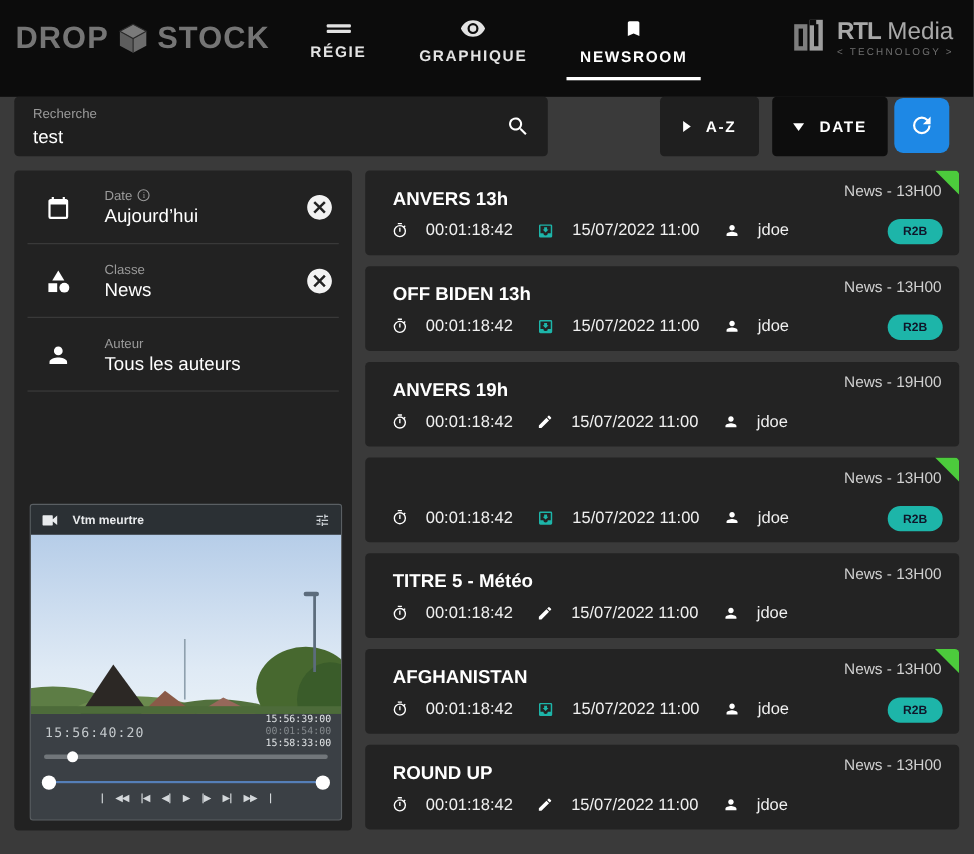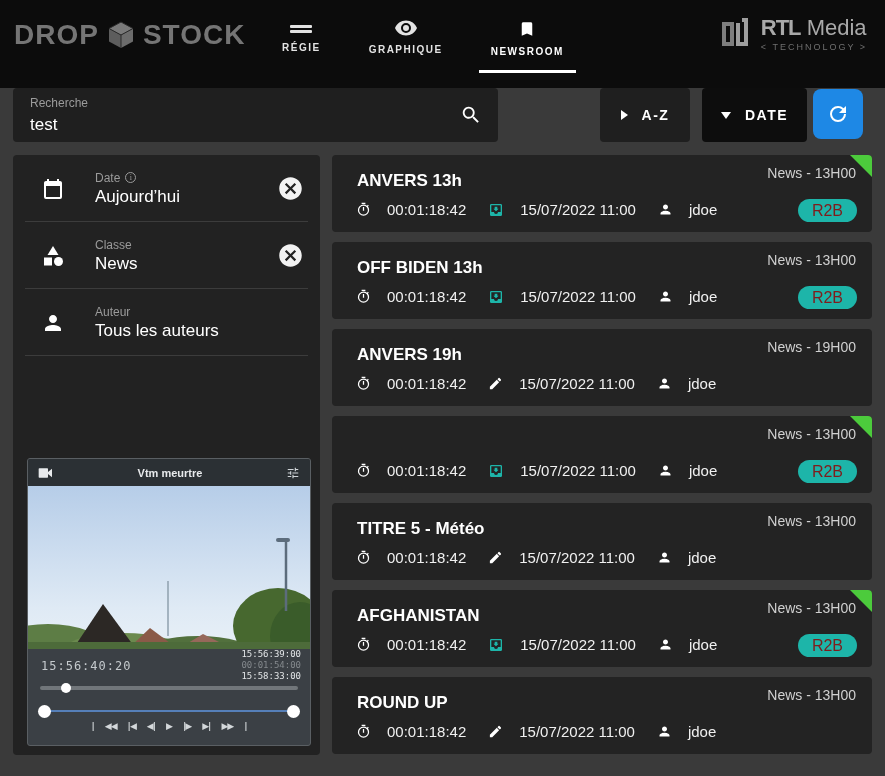--- a/index.html
+++ b/index.html
@@ -5,21 +5,21 @@
   * { margin:0; padding:0; box-sizing:border-box; }
   html,body { width:885px; height:776px; overflow:hidden; }
   body { background:#3a3a3a; font-family:"Liberation Sans", sans-serif; position:relative; }
 
   
   .hdr { position:absolute; left:0; top:0; width:885px; height:88px; background:#0c0c0c; }
   .logo { position:absolute; left:14px; top:17px; display:flex; align-items:center; gap:4px; }
   .logo-txt { font-size:28px; font-weight:bold; color:#757575; letter-spacing:1px; }
   .tabs { position:absolute; left:270px; top:0; height:75px; display:flex; gap:24px; }
   .tab { position:relative; display:flex; flex-direction:column; align-items:center; justify-content:center; gap:7px; padding:0 12px; height:75px; cursor:pointer; }
-  .tab-label { font-size:10px; font-weight:bold; letter-spacing:1.5px; color:#e3e3e3; }
+  .tab-label { font-size:14px; font-weight:bold; letter-spacing:1.5px; color:#e3e3e3; }
   .tab.active .tab-label { color:#ffffff; }
   .tab .underline { display:none; }
   .tab.active .underline { display:block; position:absolute; left:0; right:0; bottom:2px; height:3px; background:#ffffff; }
   .eq-icon { width:22px; height:12px; display:flex; flex-direction:column; justify-content:space-between; padding:2px 0; }
   .eq-icon i { display:block; height:3px; background:#e3e3e3; border-radius:1px; }
   .brand { position:absolute; right:18px; top:14px; display:flex; align-items:center; gap:8px; }
   .brand-texts { display:flex; flex-direction:column; align-items:flex-start; }
   .brand-name { font-size:22px; color:#a9a9a9; }
   .brand-name b { font-weight:bold; letter-spacing:-1px; }
   .brand-sub { font-size:9px; color:#6f6f6f; letter-spacing:2px; margin-top:1px; }
@@ -42,21 +42,21 @@
   .filter-row:after { content:""; position:absolute; left:12px; right:12px; bottom:0; height:1px; background:#3c3c3c; }
   .f-ico { width:24px; margin-left:28px; margin-right:30px; flex:none; display:flex; }
   .f-texts { flex:1; }
   .f-label { font-size:12px; color:#9b9b9b; display:flex; align-items:center; gap:5px; }
   .f-value { font-size:17px; color:#ffffff; margin-top:2px; }
   .info-dot { width:11px; height:11px; border:1px solid #9b9b9b; border-radius:50%; font-size:8px; line-height:10px; text-align:center; color:#9b9b9b; font-family:"Liberation Serif",serif; }
   .f-clear { width:27px; height:27px; margin-right:16px; cursor:pointer; flex:none; }
 
   
   .player { position:absolute; left:14px; top:303px; width:284px; height:288px; background:#3b4045; border:1px solid #5a5f63; border-radius:3px; overflow:hidden; }
-  .p-hdr { height:27px; background:#2b3034; display:flex; align-items:center; padding:0 10px; gap:12px;text-align:center; }
+  .p-hdr { height:27px; background:#2b3034; display:flex; align-items:center; padding:0 10px; gap:12px; }
   .p-title { font-size:11px; font-weight:bold; color:#e8eaec; flex:1; }
   .p-frame { width:282px; height:163px; display:block; }
   .p-times { position:absolute; left:0; right:0; top:196px; height:40px; }
   .tc-big { position:absolute; left:13px; top:4px; font-family:"DejaVu Sans Mono",monospace; font-size:12px; letter-spacing:1px; color:#c5cacd; }
   .tc-stack { position:absolute; right:9px; top:-6px; text-align:right; font-family:"DejaVu Sans Mono",monospace; font-size:9px; line-height:11px; }
   .tc-in,.tc-out { color:#e2e5e7; }
   .tc-dur { color:#84898d; }
   .p-progress { position:absolute; left:12px; right:12px; top:227px; height:4px; background:#71767a; border-radius:2px; cursor:pointer; }
   .p-thumb { position:absolute; left:8%; top:-3px; width:10px; height:10px; background:#fff; border-radius:50%; }
   .p-range { position:absolute; left:14px; right:14px; top:251px; height:2px; background:#557fb8; cursor:pointer; }
@@ -65,21 +65,21 @@
   .p-controls { position:absolute; left:0; right:0; top:262px; display:flex; justify-content:center; gap:11px; }
   .ctrl { font-size:9px; font-weight:bold; color:#d3d7da; cursor:pointer; letter-spacing:-1px; font-family:"DejaVu Sans",sans-serif; }
 
   
   .list { position:absolute; left:332px; top:155px; width:540px; }
   .card { position:relative; height:77px; margin-bottom:10px; background:#232323; border-radius:4px; cursor:pointer; overflow:hidden; }
   .card-title { position:absolute; left:25px; top:16px; font-size:17px; font-weight:bold; color:#ffffff; }
   .card-tag { position:absolute; right:16px; top:10px; font-size:14px; color:#d0d0d0; }
   .meta { position:absolute; left:24px; top:46px; display:flex; align-items:center; gap:16px; font-size:15px; color:#f0f0f0; }
   .meta .sp { margin-left:6px; }
-  .badge { position:absolute; right:15px; bottom:10px; height:23px; padding:0 14px; border-radius:12px; background:#1db5a9; color:#7f1d1d; font-size:16px; font-weight:normal; display:flex; align-items:center; }
+  .badge { position:absolute; right:15px; bottom:10px; height:23px; padding:0 14px; border-radius:12px; background:#1db5a9; color:#0f172a; font-size:11px; font-weight:bold; display:flex; align-items:center; }
   .corner { position:absolute; top:0; right:0; width:0; height:0; border-top:22px solid #4ccb3c; border-left:22px solid transparent; }
 </style>
 </head>
 <body>
 
 <div class="hdr">
   <div class="logo">
     <span class="logo-txt">DROP</span>
     <span style="display:flex;">
       <svg width="36" height="36" viewBox="0 0 36 36">

